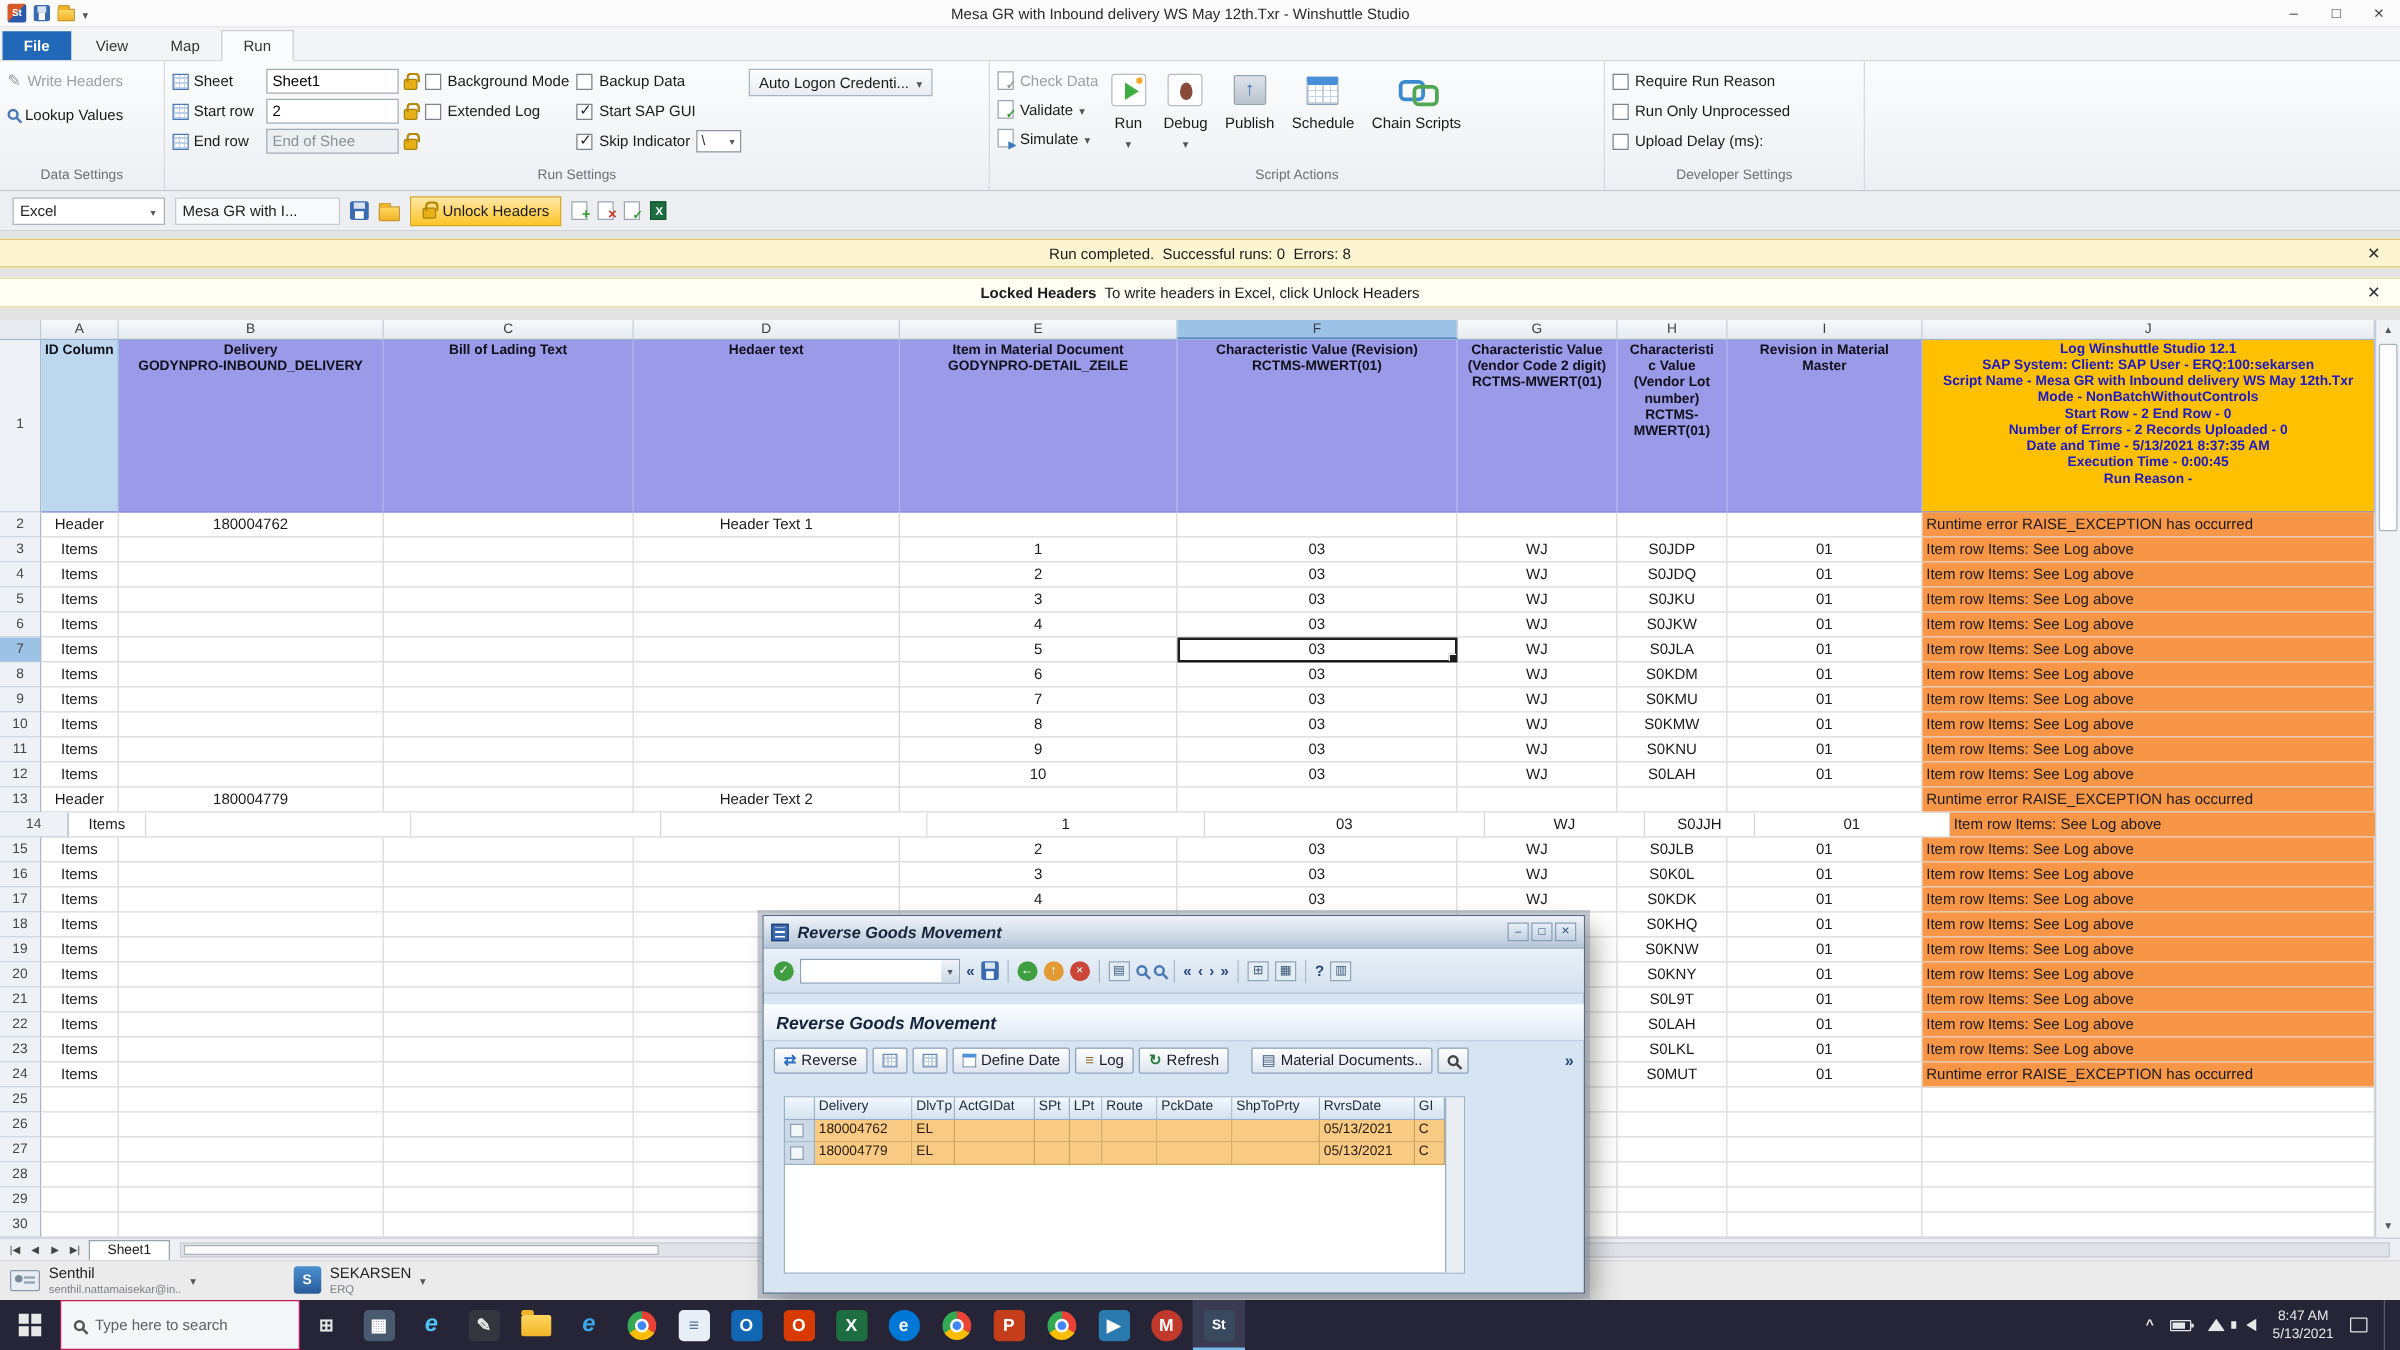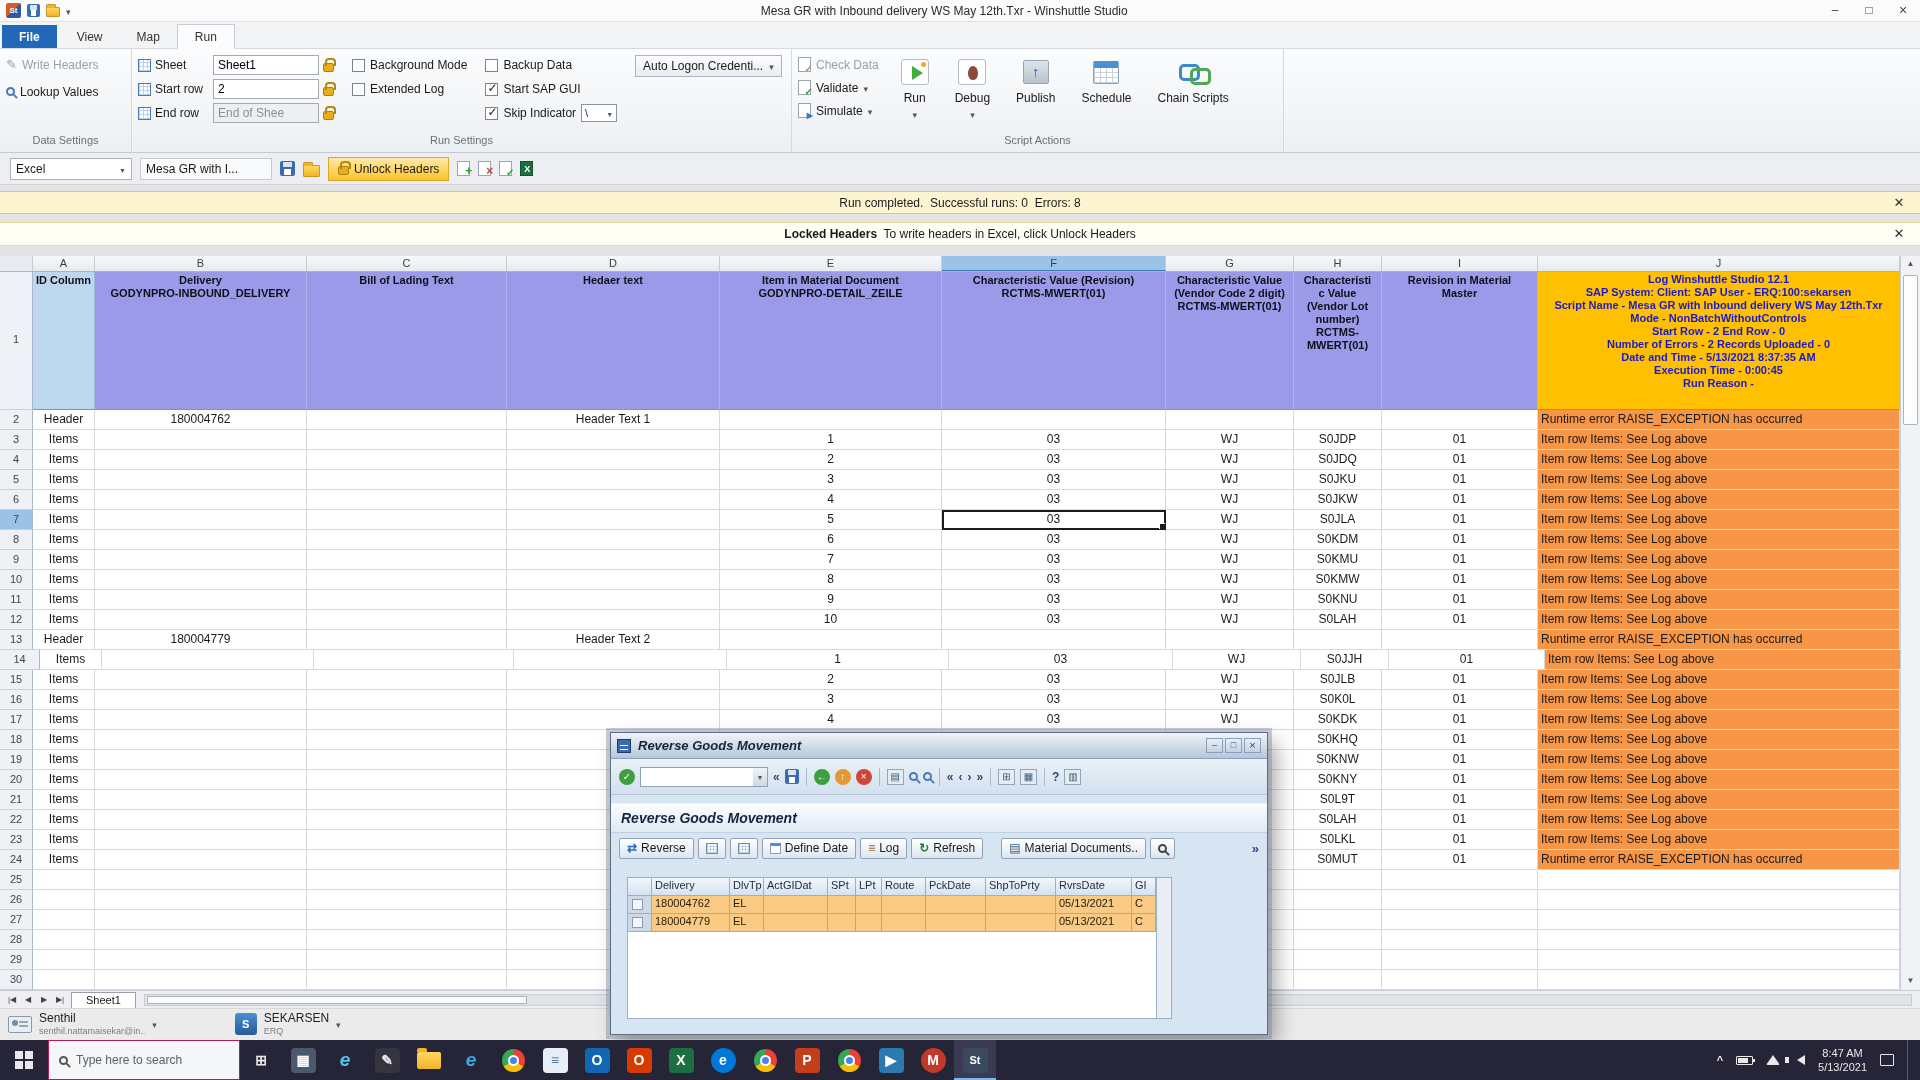--- a/index.html
+++ b/index.html
@@ -20,21 +20,21 @@
 
   
   .ribbon-tabs { position:absolute; top:22px; left:0; right:0; height:27px; background:#f3f4f6; border-bottom:1px solid #d5d8dc; display:flex; align-items:flex-end; padding-left:2px; }
   .rtab { padding:5px 17px 4px 17px; font-size:12px; color:#333; }
   .rtab.file { background:#2268b8; color:#fff; font-weight:bold; margin-right:3px; }
   .rtab.active { background:#fbfcfd; border:1px solid #c9cdd3; border-bottom:1px solid #fbfcfd; margin-bottom:-1px; }
 
   
   .ribbon { position:absolute; top:49px; left:0; right:0; height:104px; background:linear-gradient(#fbfcfd,#edf0f3); border-bottom:1px solid #c6cad0; display:flex; }
   .rgroup { border-right:1px solid #d6dae0; display:flex; flex-direction:column; }
-  .rgc { flex:1; padding:4px 6px 0 6px; display:flex; gap:18px; }
+  .rgc { flex:1; padding:4px 6px 0 6px; display:flex; gap:6px; }
   .rgroup-label { height:22px; text-align:center; font-size:11px; color:#6b7077; line-height:20px; }
   .g-ds { width:132px; } .g-rs { width:660px; } .g-sa { width:492px; } .g-dev { width:208px; }
   .rfill { flex:1; }
 
   .dsrow, .srow { display:flex; align-items:center; gap:5px; height:23px; font-size:12px; white-space:nowrap; }
   .disabled, .disabled span { color:#9aa0a6 !important; }
 
   .frow { display:flex; align-items:center; gap:4px; height:24px; }
   .flabel { width:54px; font-size:12px; }
   .fin { width:106px; height:20px; border:1px solid #a2aab4; font-size:12px; padding:0 4px; background:#fff; font-family:"Liberation Sans",sans-serif; }
@@ -367,20 +367,37 @@
       <div class="bigbtn">
         <span class="bicon">
             <span class="chain-ic"></span>
           </span>
         <span>Chain Scripts</span>
       </div>
     </div>
     <div class="rgroup-label">Script Actions</div>
   </div>
 
+  <div class="rgroup g-dev">
+    <div class="rgc" style="flex-direction:column; gap:0;">
+      <div class="crow">
+        <span class="cb"></span>
+        <span>Require Run Reason</span>
+      </div>
+      <div class="crow">
+        <span class="cb"></span>
+        <span>Run Only Unprocessed</span>
+      </div>
+      <div class="crow">
+        <span class="cb"></span>
+        <span>Upload Delay (ms):</span>
+      </div>
+    </div>
+    <div class="rgroup-label">Developer Settings</div>
+  </div>
 
   <div class="rfill"></div>
 </div>
 
 <div class="app-toolbar">
   <div class="combo">
     <span>Excel</span>
     <span class="dd"></span>
   </div>
   <div class="filebox">
@@ -627,21 +644,21 @@
         <div class="cell cC" style="width: 200px;"></div>
         <div class="cell cD" style="width: 213px; text-align: center;">Header Text 2</div>
         <div class="cell cE" style="width: 222px;"></div>
         <div class="cell cF" style="width: 224px;"></div>
         <div class="cell cG" style="width: 128px;"></div>
         <div class="cell cH" style="width: 88px;"></div>
         <div class="cell cI" style="width: 156px;"></div>
         <div class="cell cJ jerr" style="width: 362px;">Runtime error RAISE_EXCEPTION has occurred</div>
       </div>
       <div class="grow">
-        <div class="gut" style="width: 40px;">14</div>
+        <div class="gut" style="width: 55px;">14</div>
         <div class="cell cA" style="width: 62px;">Items</div>
         <div class="cell cB" style="width: 212px;"></div>
         <div class="cell cC" style="width: 200px;"></div>
         <div class="cell cD" style="width: 213px;"></div>
         <div class="cell cE" style="width: 222px;">1</div>
         <div class="cell cF" style="width: 224px;">03</div>
         <div class="cell cG" style="width: 128px;">WJ</div>
         <div class="cell cH" style="width: 88px;">S0JJH</div>
         <div class="cell cI" style="width: 156px;">01</div>
         <div class="cell cJ jerr" style="width: 362px;">Item row Items: See Log above</div>

